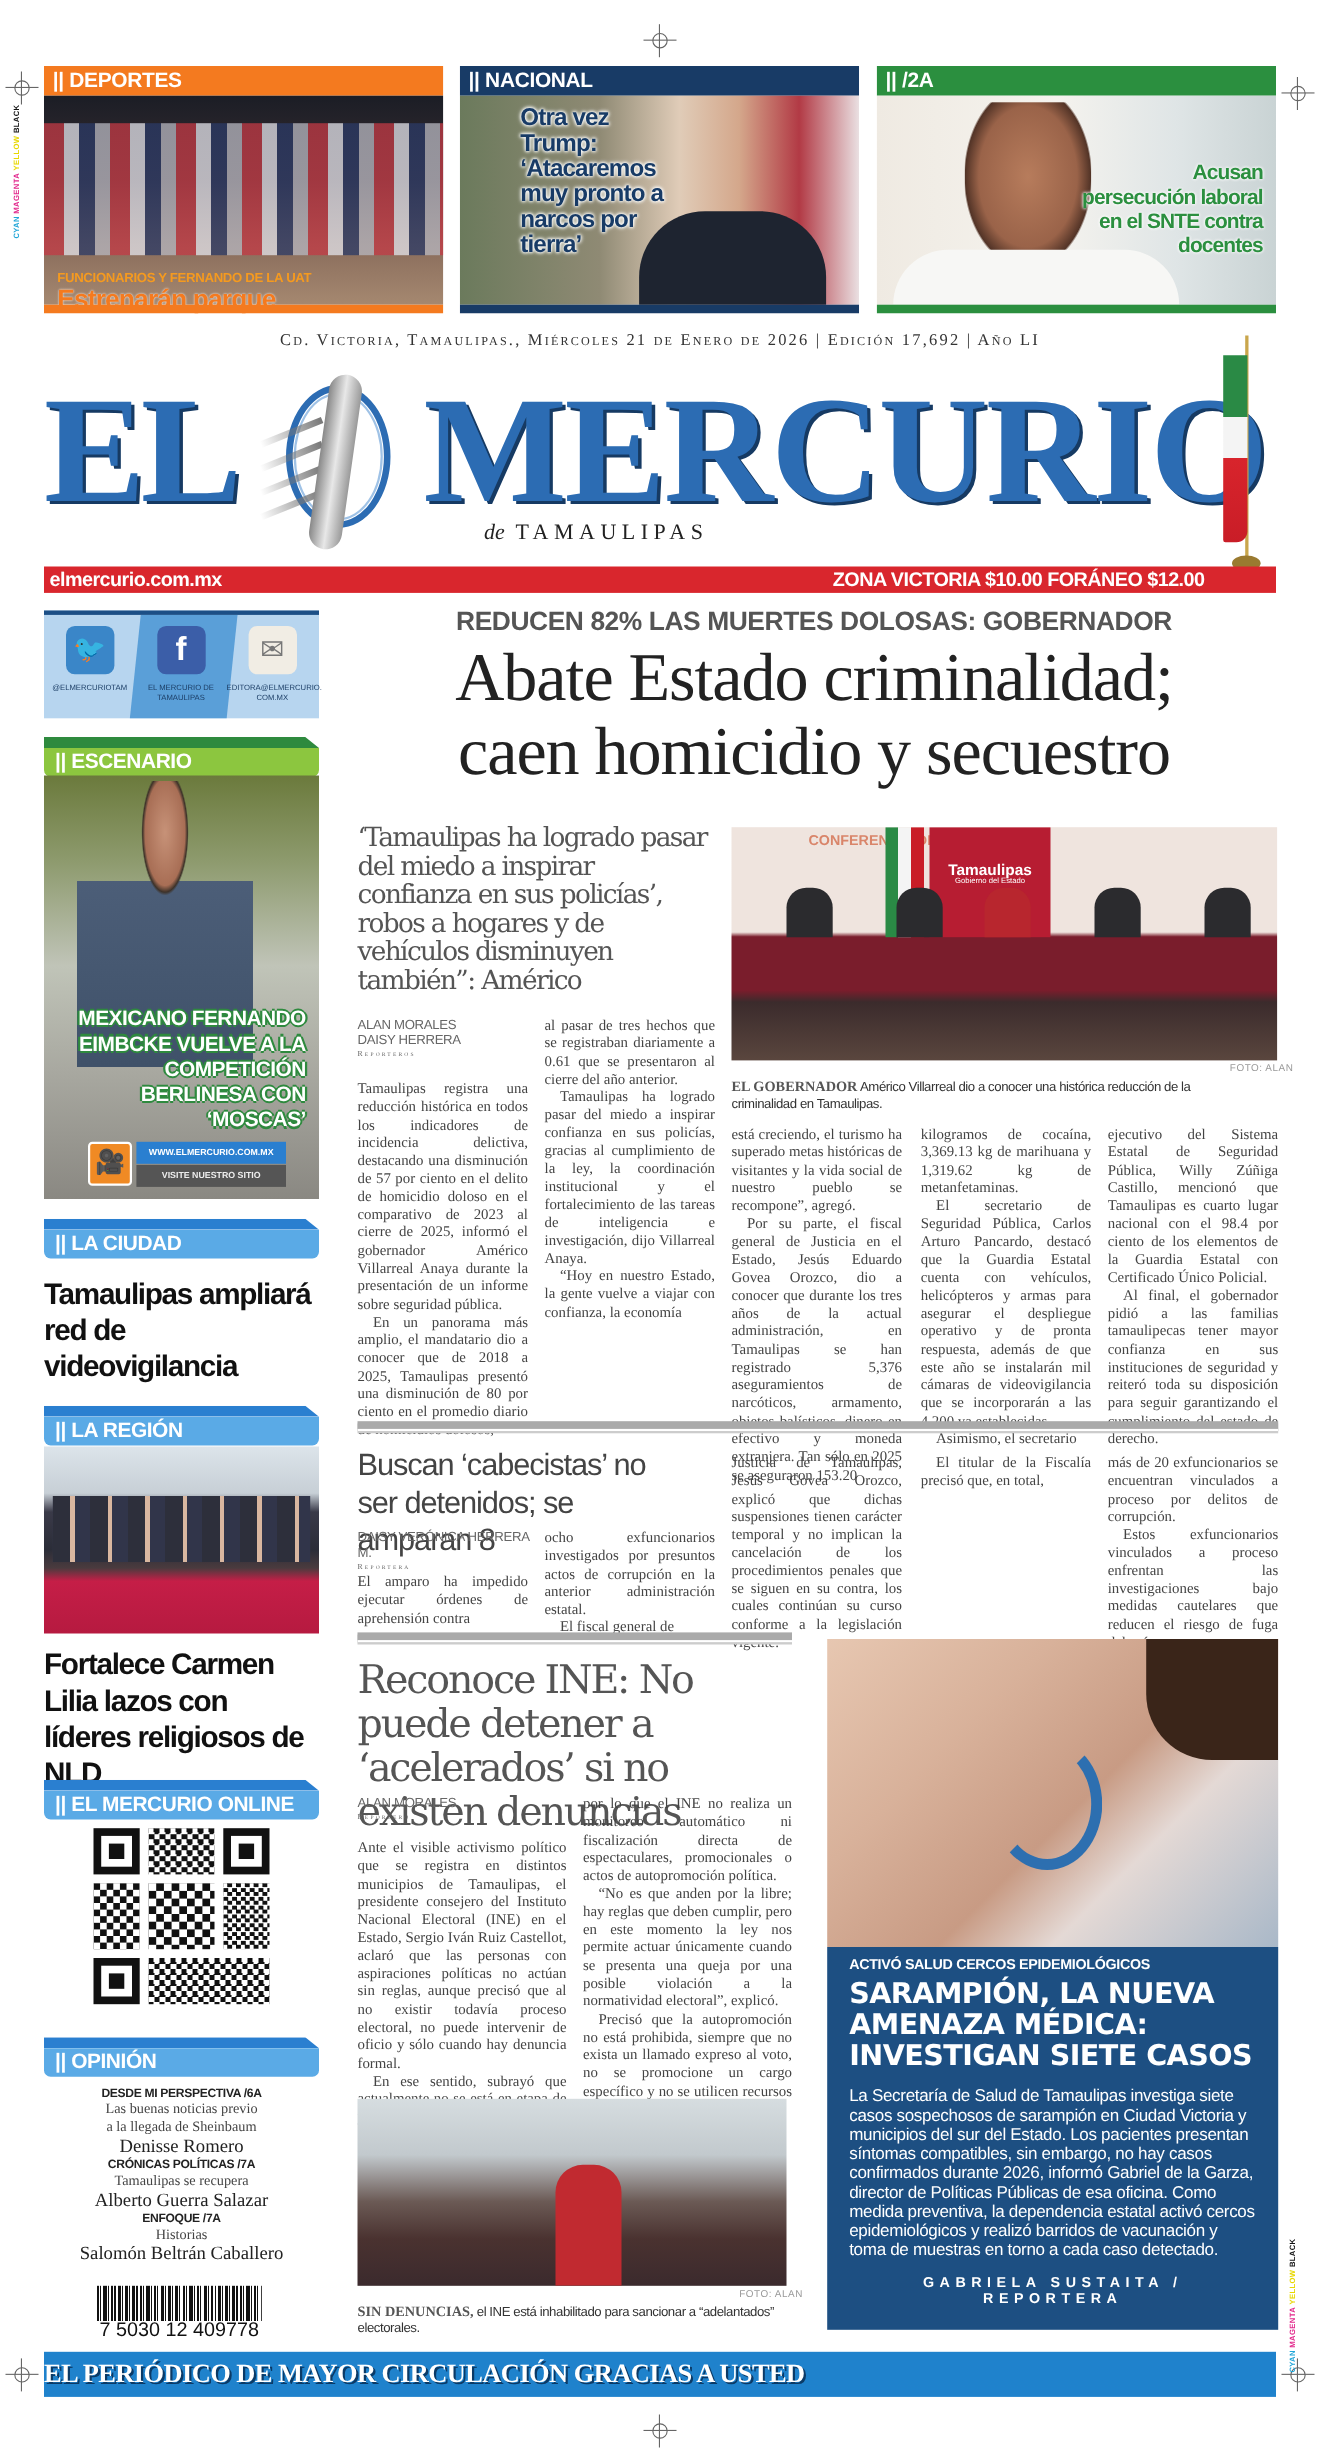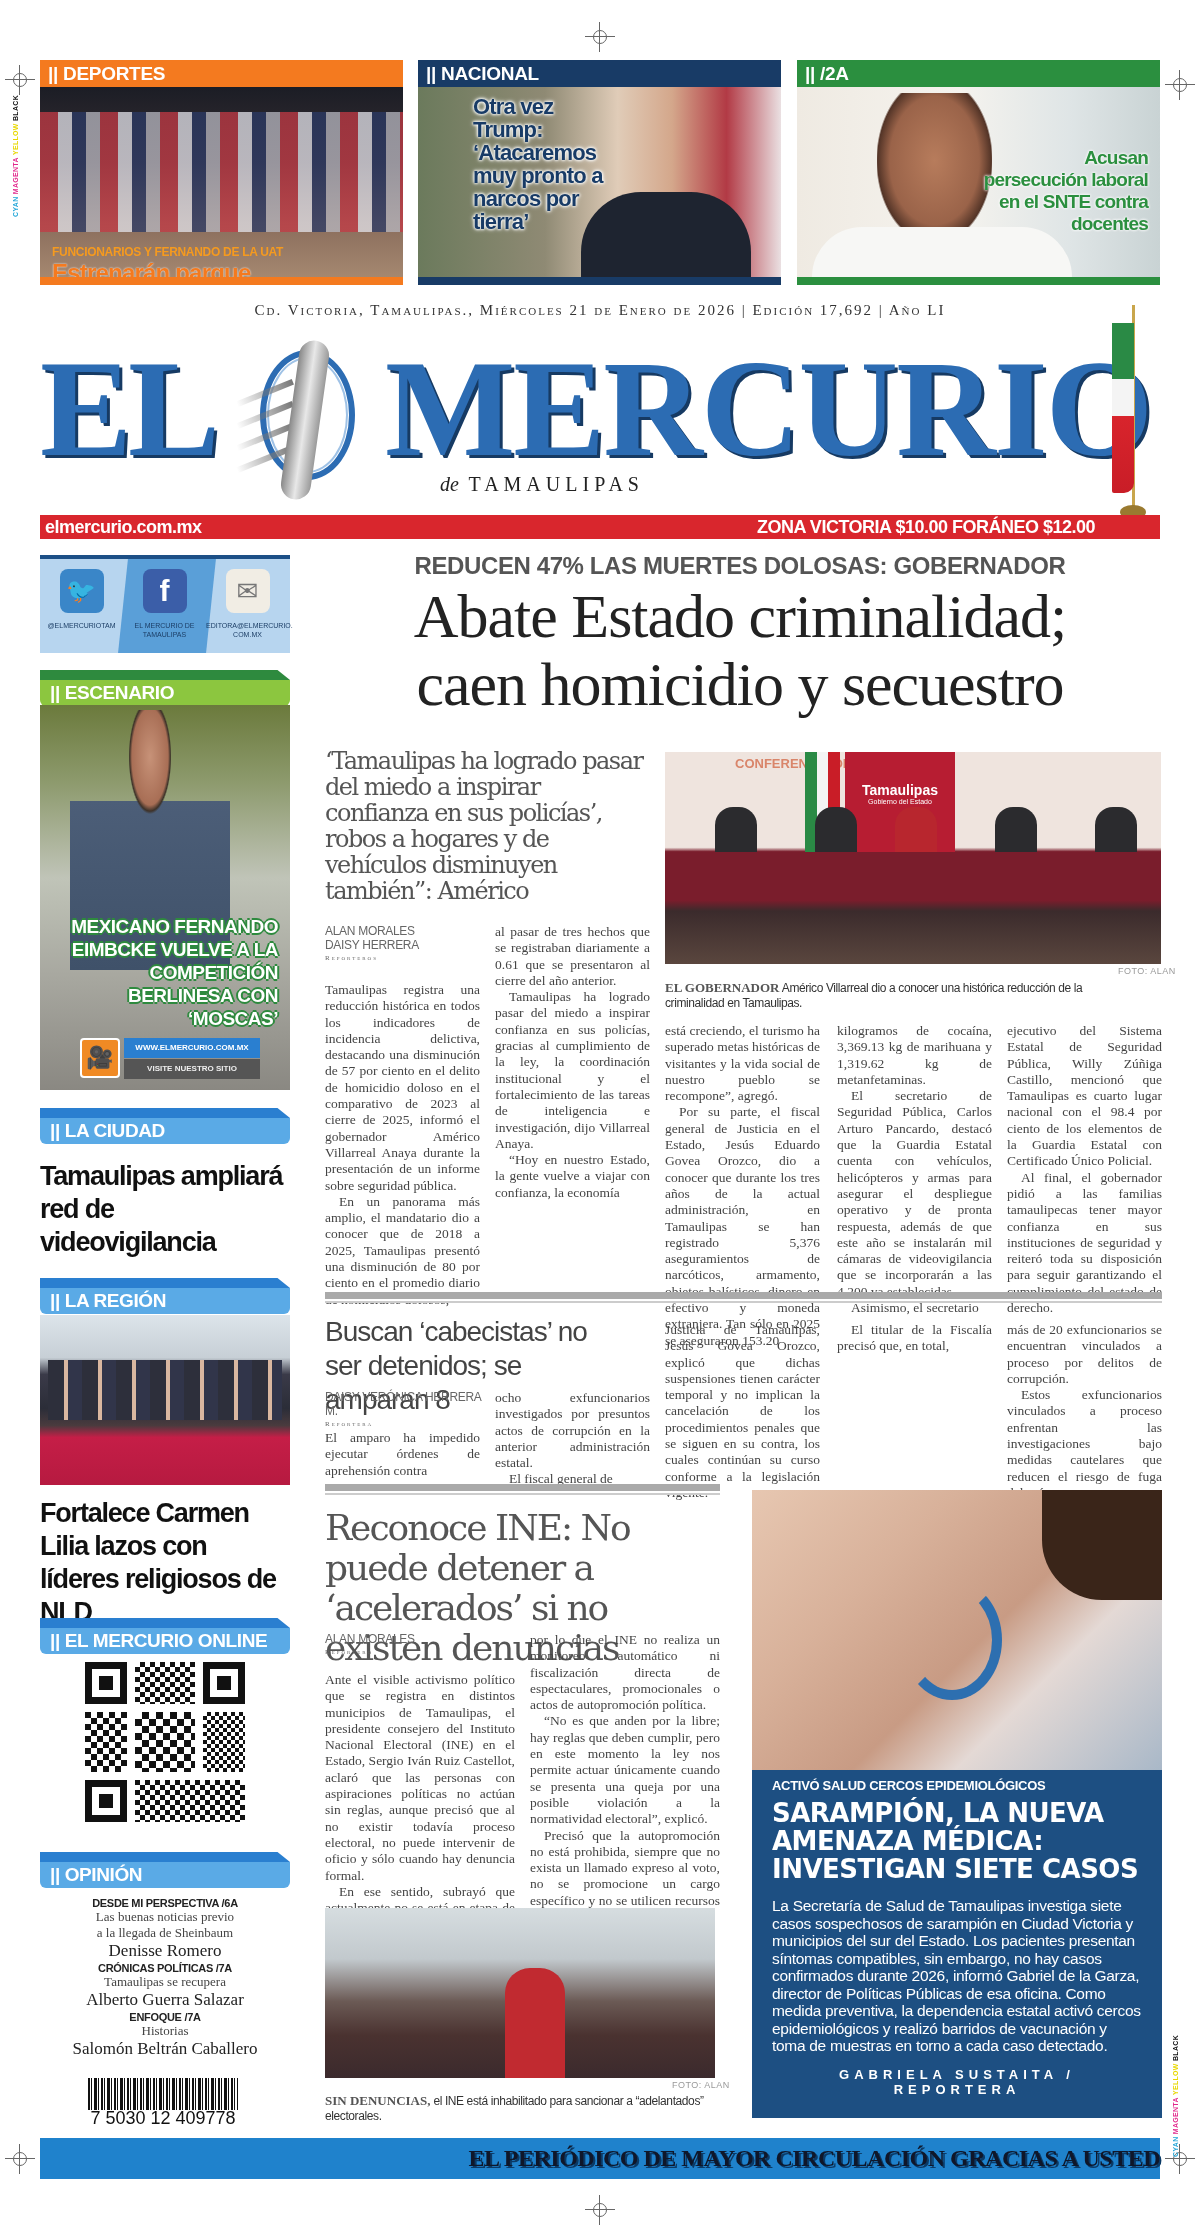--- a/index.html
+++ b/index.html
@@ -97,21 +97,21 @@
 .inephoto{position:absolute;left:325px;top:1908px;width:390px;height:170px;background:linear-gradient(180deg,#d6dde0 0%,#c2c9cd 30%,#6b5a55 55%,#4a3230 75%,#3b2a2d 100%);overflow:hidden}
 .inephoto .red{position:absolute;left:180px;top:60px;width:60px;height:110px;background:#c12a30;border-radius:25px 25px 0 0}
 .sarph{position:absolute;left:752px;top:1490px;width:410px;height:280px;background:linear-gradient(135deg,#e7c7b1 0%,#d8b19a 30%,#c89b84 55%,#e4d9d5 70%,#a9b8c8 100%);overflow:hidden}
 .sarph .steth{position:absolute;left:150px;top:90px;width:100px;height:120px;border:10px solid #2d6fb0;border-radius:50%;border-top-color:transparent;border-left-color:transparent}
 .sarph .hair{position:absolute;right:0;top:0;width:120px;height:110px;background:#3a2519;border-radius:0 0 0 60px}
 .sarbox{position:absolute;left:752px;top:1770px;width:410px;height:348px;background:#1d4f82;color:#fff;padding:8px 20px}
 .sarbox .k{font:bold 13px "Liberation Sans",sans-serif;letter-spacing:-.3px}
 .sarbox .h{font:bold 26px/28px "DejaVu Sans",sans-serif;letter-spacing:-.5px;margin-top:6px}
 .sarbox .b{font:15.5px/17.5px "Liberation Sans",sans-serif;margin-top:14px;letter-spacing:-.3px}
 .sarbox .by{font:bold 13px "Liberation Sans",sans-serif;letter-spacing:5px;text-align:center;margin-top:12px}
-.footbar{position:absolute;left:40px;top:2138px;width:1120px;height:41px;background:#1f82cc;color:#0f172a;text-align:right;font:bold 24px/41px "Liberation Serif",serif;letter-spacing:-.5px;text-shadow:2px 2px 0 #0b3a66}
+.footbar{position:absolute;left:40px;top:2138px;width:1120px;height:41px;background:#1f82cc;color:#ffffff;text-align:left;font:bold 24px/41px "Liberation Serif",serif;letter-spacing:-.5px;text-shadow:2px 2px 0 #0b3a66}
 </style>
 </head>
 <body>
 
 <div class="reg" style="left:585px;top:22px">
     <i></i>
   </div>
 <div class="reg" style="left:5px;top:65px">
     <i></i>
   </div>
@@ -275,21 +275,21 @@
     <div class="k">ENFOQUE /7A</div>
     <div class="t">Historias</div>
     <div class="a">Salomón Beltrán Caballero</div>
   </div>
 </div>
 <div class="barcode">
   <div class="bars"></div>
   <div class="num">7 5030 12 409778</div>
 </div>
 
-<div class="kicker">REDUCEN 47% LAS MUERTES DOLOSAS: GOBERNADOR</div>
+<div class="kicker">REDUCEN 82% LAS MUERTES DOLOSAS: GOBERNADOR</div>
 <div class="mainhl">
   <div>Abate Estado criminalidad;</div>
   <div>caen homicidio y secuestro</div>
 </div>
 <div class="deck">‘Tamaulipas ha logrado pasar del miedo a inspirar confianza en sus policías’, robos a hogares y de vehículos disminuyen también”: Américo</div>
 <div class="abs" style="left:325px;top:924px;width:160px">
   <div class="byline">ALAN MORALES</div>
   <div class="byline">DAISY HERRERA</div>
   <div class="role">Reporteros</div>
 </div>

